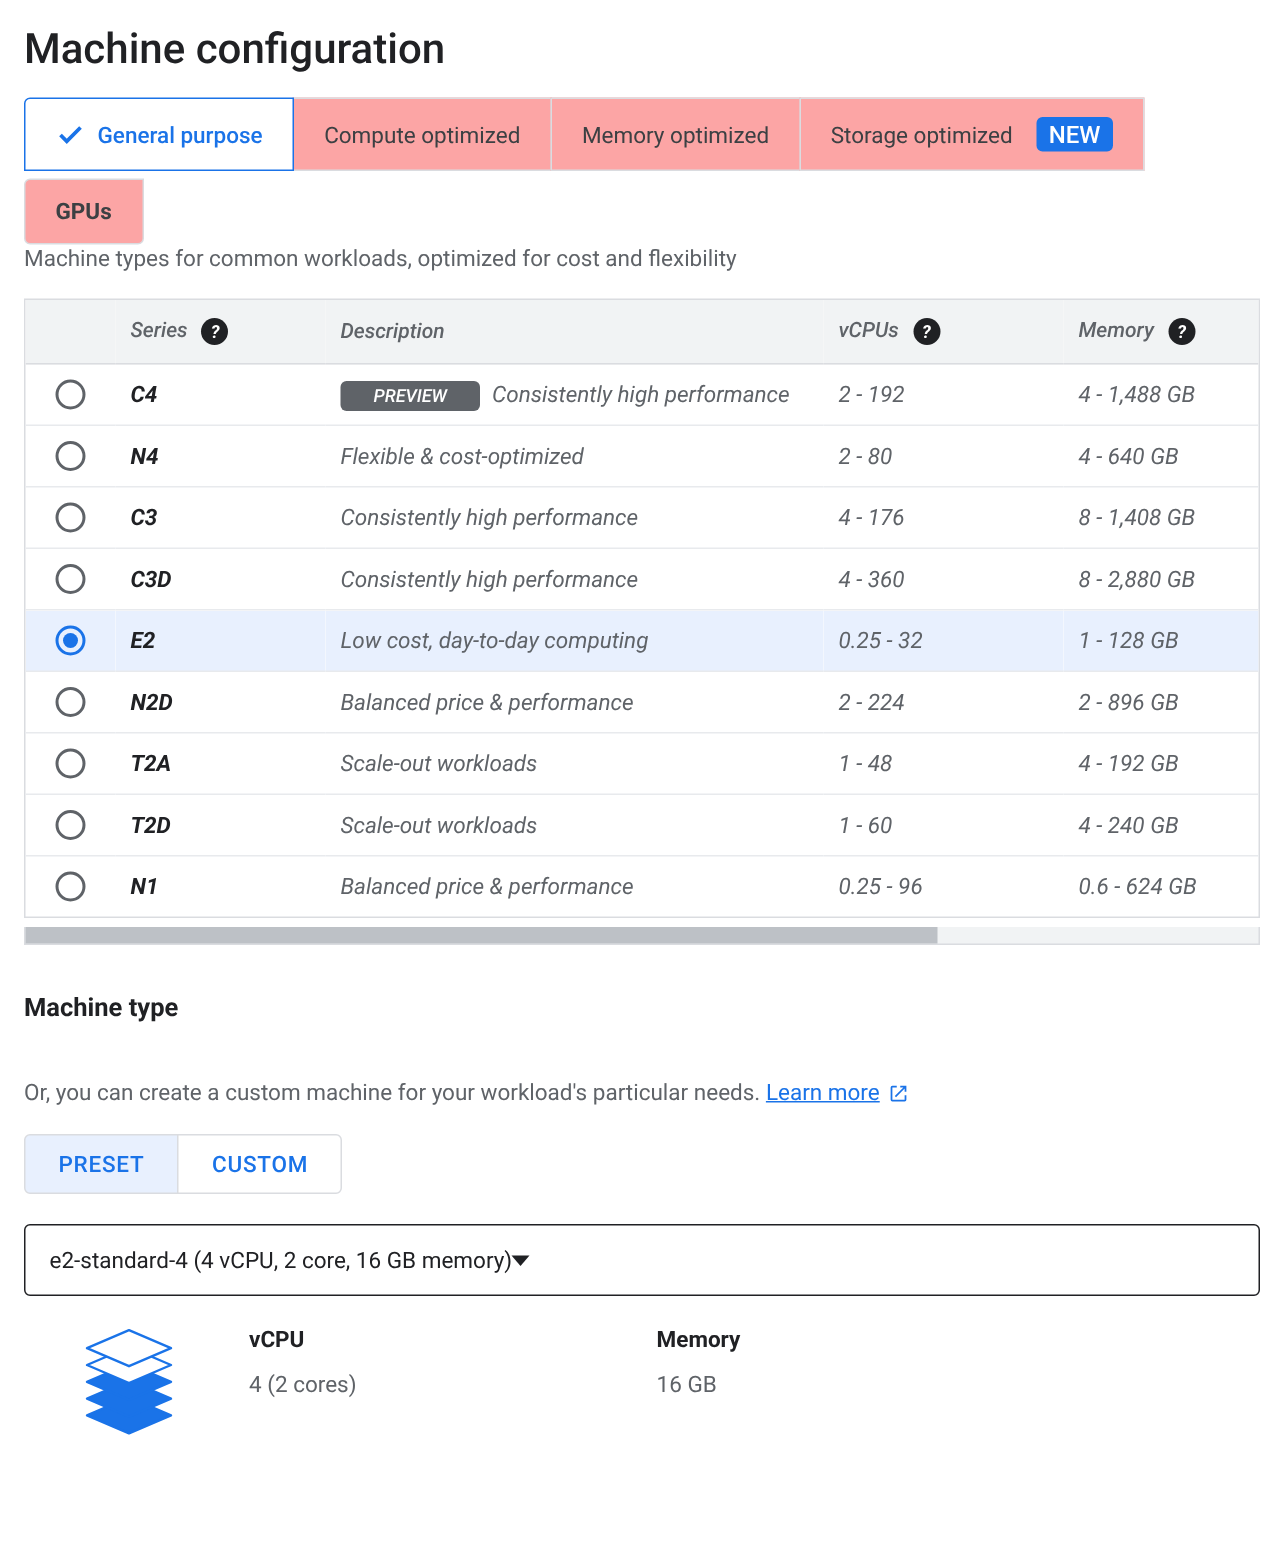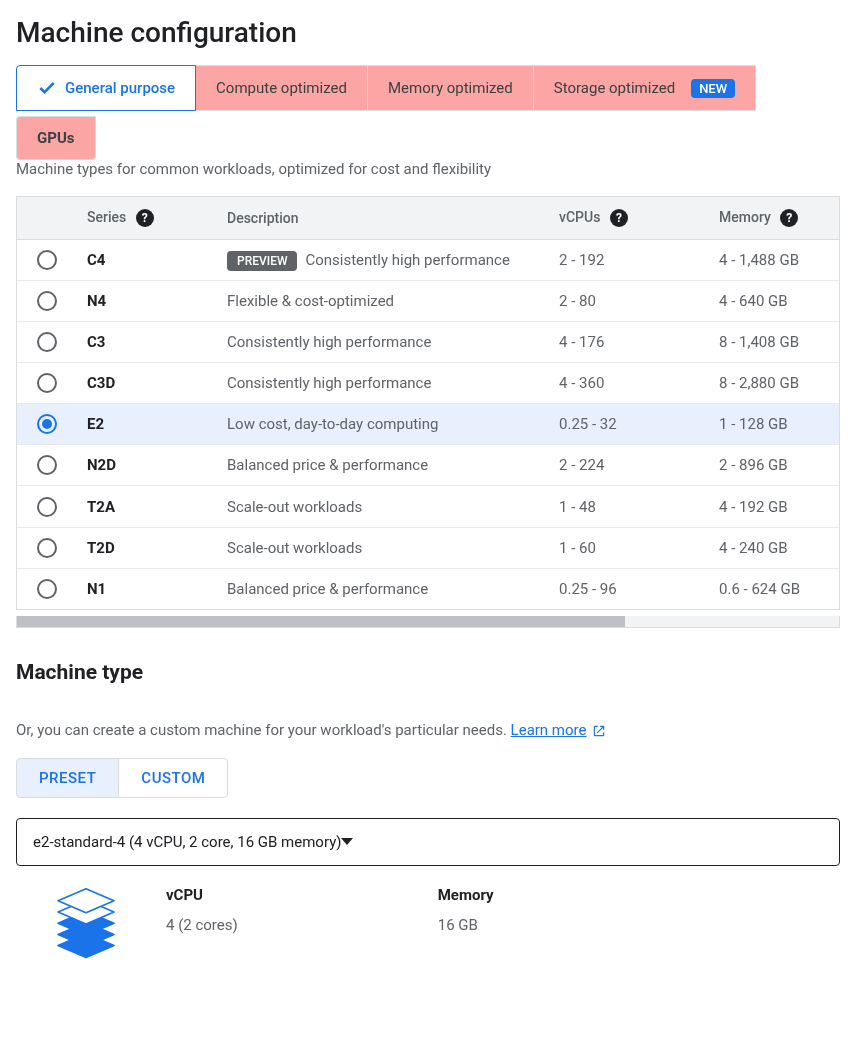--- a/index.html
+++ b/index.html
@@ -63,41 +63,42 @@
       margin-top: -1px;
       font-weight: bold;
     }
     .tab-row2 .tab {
       border-bottom-left-radius: 4px;
       border-bottom-right-radius: 4px;
     }
     .new-badge {
       background: #1a73e8;
       color: #fff;
-      font-size: 13px;
+      font-size: 16px;
       font-weight: 500;
       padding: 2px 8px;
       border-radius: 4px;
       margin-left: 8px;
     }
     .subtext {
       color: #5f6368;
       font-size: 15px;
       margin-bottom: 18px;
     }
     .table-wrap {
       border: 1px solid #dadce0;
       border-radius: 0;
       overflow: hidden;
       margin-bottom: 6px;
     }
     table {
       width: 100%;
       border-collapse: collapse;
       table-layout: fixed;
+      font-style: italic;
     }
     th {
       background: #f1f3f4;
       text-align: left;
       font-weight: 500;
       color: #5f6368;
       font-size: 14px;
       padding: 12px 10px;
       border-bottom: 1px solid #dadce0;
     }
@@ -158,21 +159,21 @@
     }
     .series {
       font-weight: 700;
       color: #202124;
     }
     .preview-badge {
       background: #5f6368;
       color: #fff;
       font-size: 12px;
       font-weight: 500;
-      padding: 3px 10px;
+      padding: 3px 22px;
       border-radius: 4px;
       margin-right: 8px;
       text-align: right;
     }
     .scroll-track {
       height: 12px;
       background: #f1f3f4;
       border: 1px solid #dadce0;
       border-top: none;
       position: relative;
@@ -180,21 +181,21 @@
     }
     .scroll-thumb {
       position: absolute;
       top: 0;
       left: 0;
       height: 100%;
       width: 74%;
       background: #bdc1c6;
     }
     h2 {
-      font-size: 21px;
+      font-size: 17px;
       font-weight: 700;
       margin-bottom: 10px;
     }
     .desc {
       color: #5f6368;
       font-size: 15px;
       line-height: 1.6;
       margin-bottom: 16px;
     }
     .link {

